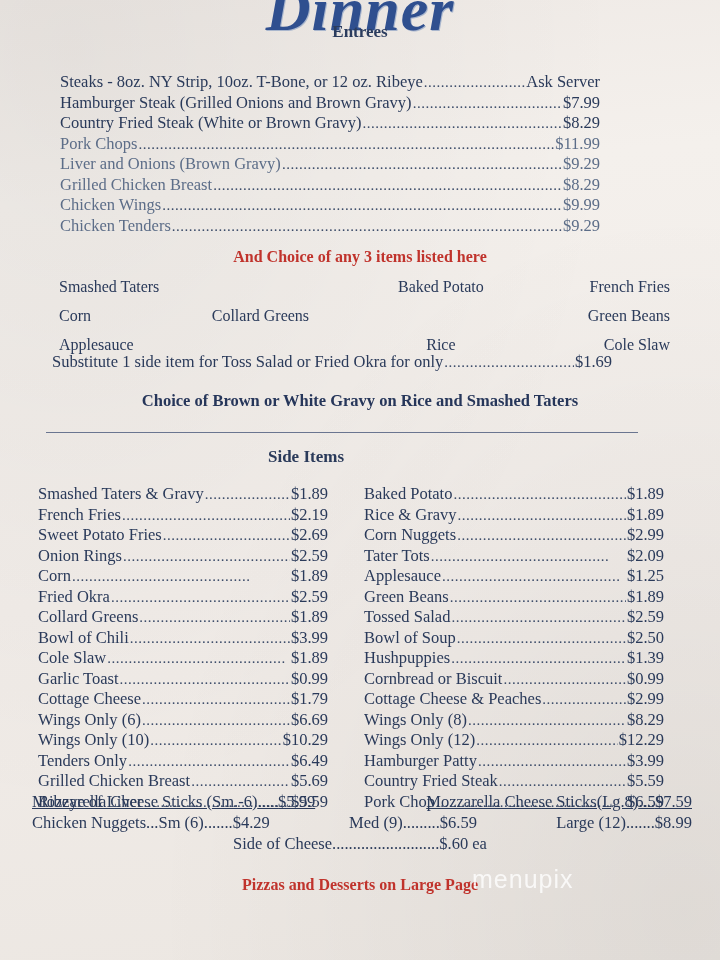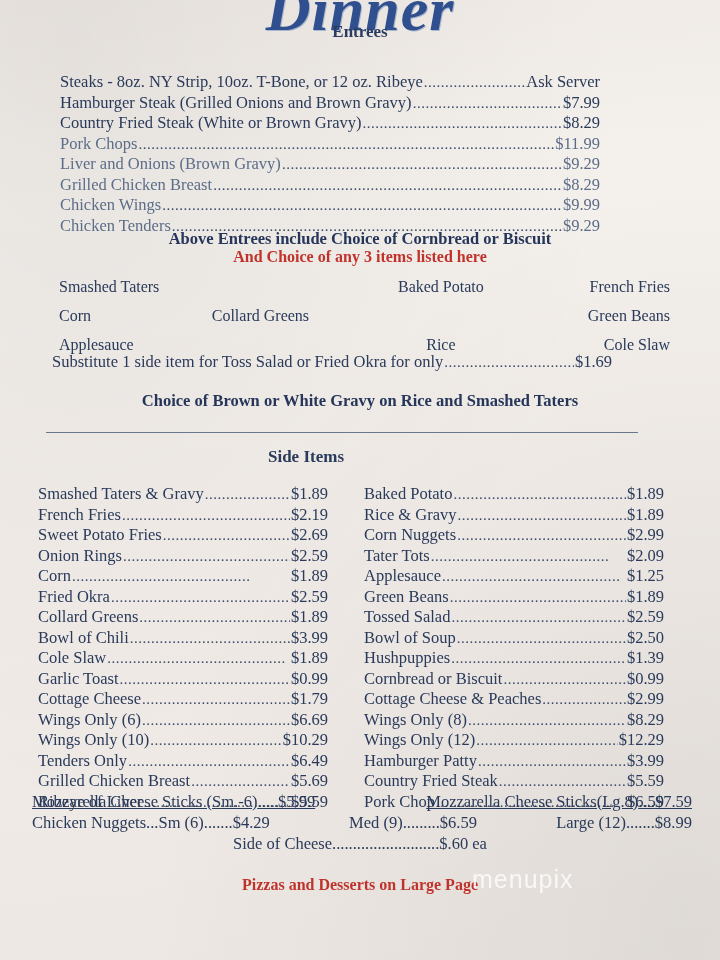--- a/index.html
+++ b/index.html
@@ -259,21 +259,20 @@
       <span class="dots">..........................................................................................................</span>
       <span class="pr">$9.99</span>
     </div>
     <div class="line faded">
       <span class="nm">Chicken Tenders</span>
       <span class="dots">..........................................................................................................</span>
       <span class="pr">$9.29</span>
     </div>
   </div>
 
-  <div class="note-blue" style="top:229px;">Above Entrees include Choice of Cornbread or Biscuit</div>
   <div class="note-red" style="top:248px;">And Choice of any 3 items listed here</div>
 
   <div class="sides-grid">
     <div class="sides-row">
       <div class="c1">Smashed Taters</div>
       <div class="c2"></div>
       <div class="c3">Baked Potato</div>
       <div class="c4">French Fries</div>
     </div>
     <div class="sides-row">

